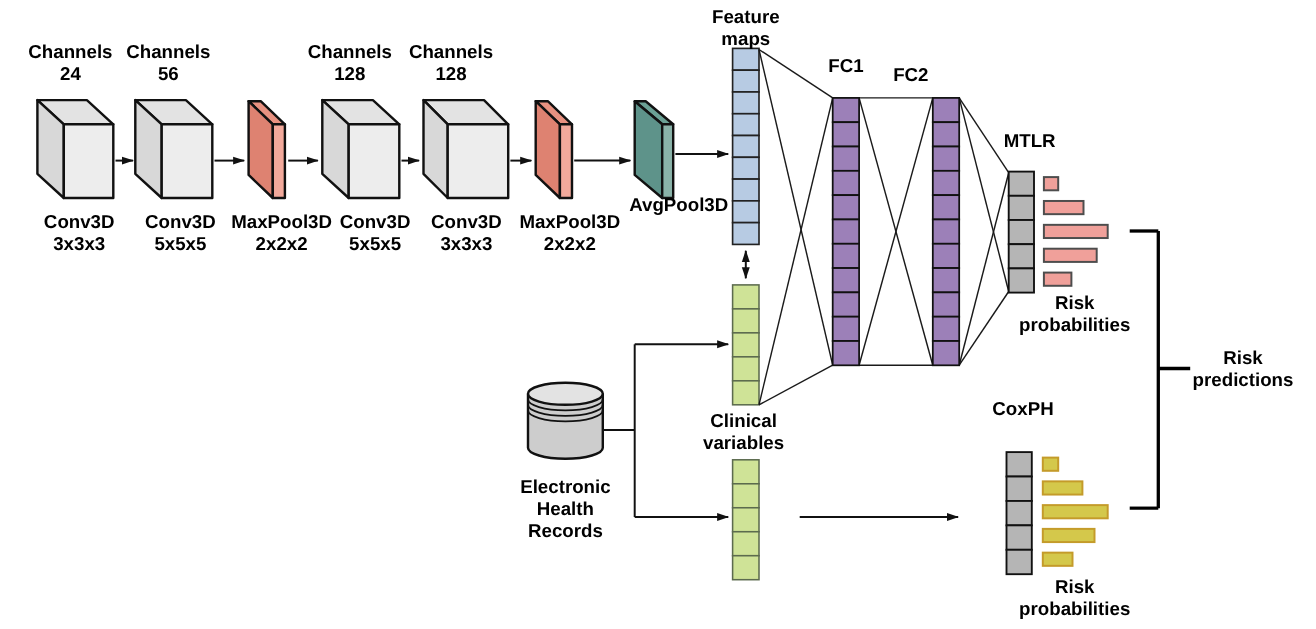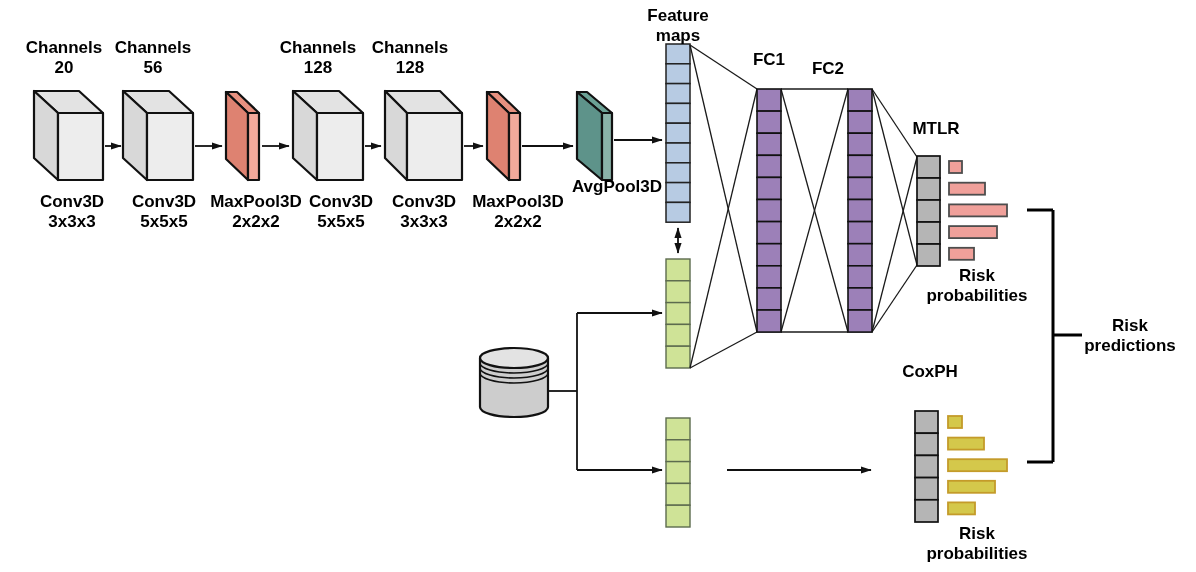--- a/index.html
+++ b/index.html
@@ -221,21 +221,21 @@
     <g class="bracket">
       <path d="M1027,210 L1053,210"></path>
       <path d="M1053,210 L1053,462"></path>
       <path d="M1027,462 L1053,462"></path>
       <path d="M1053,335 L1082,335"></path>
     </g>
   </svg>
 
   <div class="lbl" style="left:64px;top:38px">
     <span>Channels</span>
-    <span>20</span>
+    <span>24</span>
   </div>
   <div class="lbl" style="left:153px;top:38px">
     <span>Channels</span>
     <span>56</span>
   </div>
   <div class="lbl" style="left:318px;top:38px">
     <span>Channels</span>
     <span>128</span>
   </div>
   <div class="lbl" style="left:410px;top:38px">
@@ -277,20 +277,29 @@
   </div>
   <div class="lbl" style="left:769px;top:50px">
     <span>FC1</span>
   </div>
   <div class="lbl" style="left:828px;top:59px">
     <span>FC2</span>
   </div>
   <div class="lbl" style="left:936px;top:119px">
     <span>MTLR</span>
   </div>
+  <div class="lbl" style="left:676px;top:373px">
+    <span>Clinical</span>
+    <span>variables</span>
+  </div>
+  <div class="lbl" style="left:514px;top:433px">
+    <span>Electronic</span>
+    <span>Health</span>
+    <span>Records</span>
+  </div>
   <div class="lbl" style="left:977px;top:266px">
     <span>Risk</span>
     <span>probabilities</span>
   </div>
   <div class="lbl" style="left:930px;top:362px">
     <span>CoxPH</span>
   </div>
   <div class="lbl" style="left:977px;top:524px">
     <span>Risk</span>
     <span>probabilities</span>

